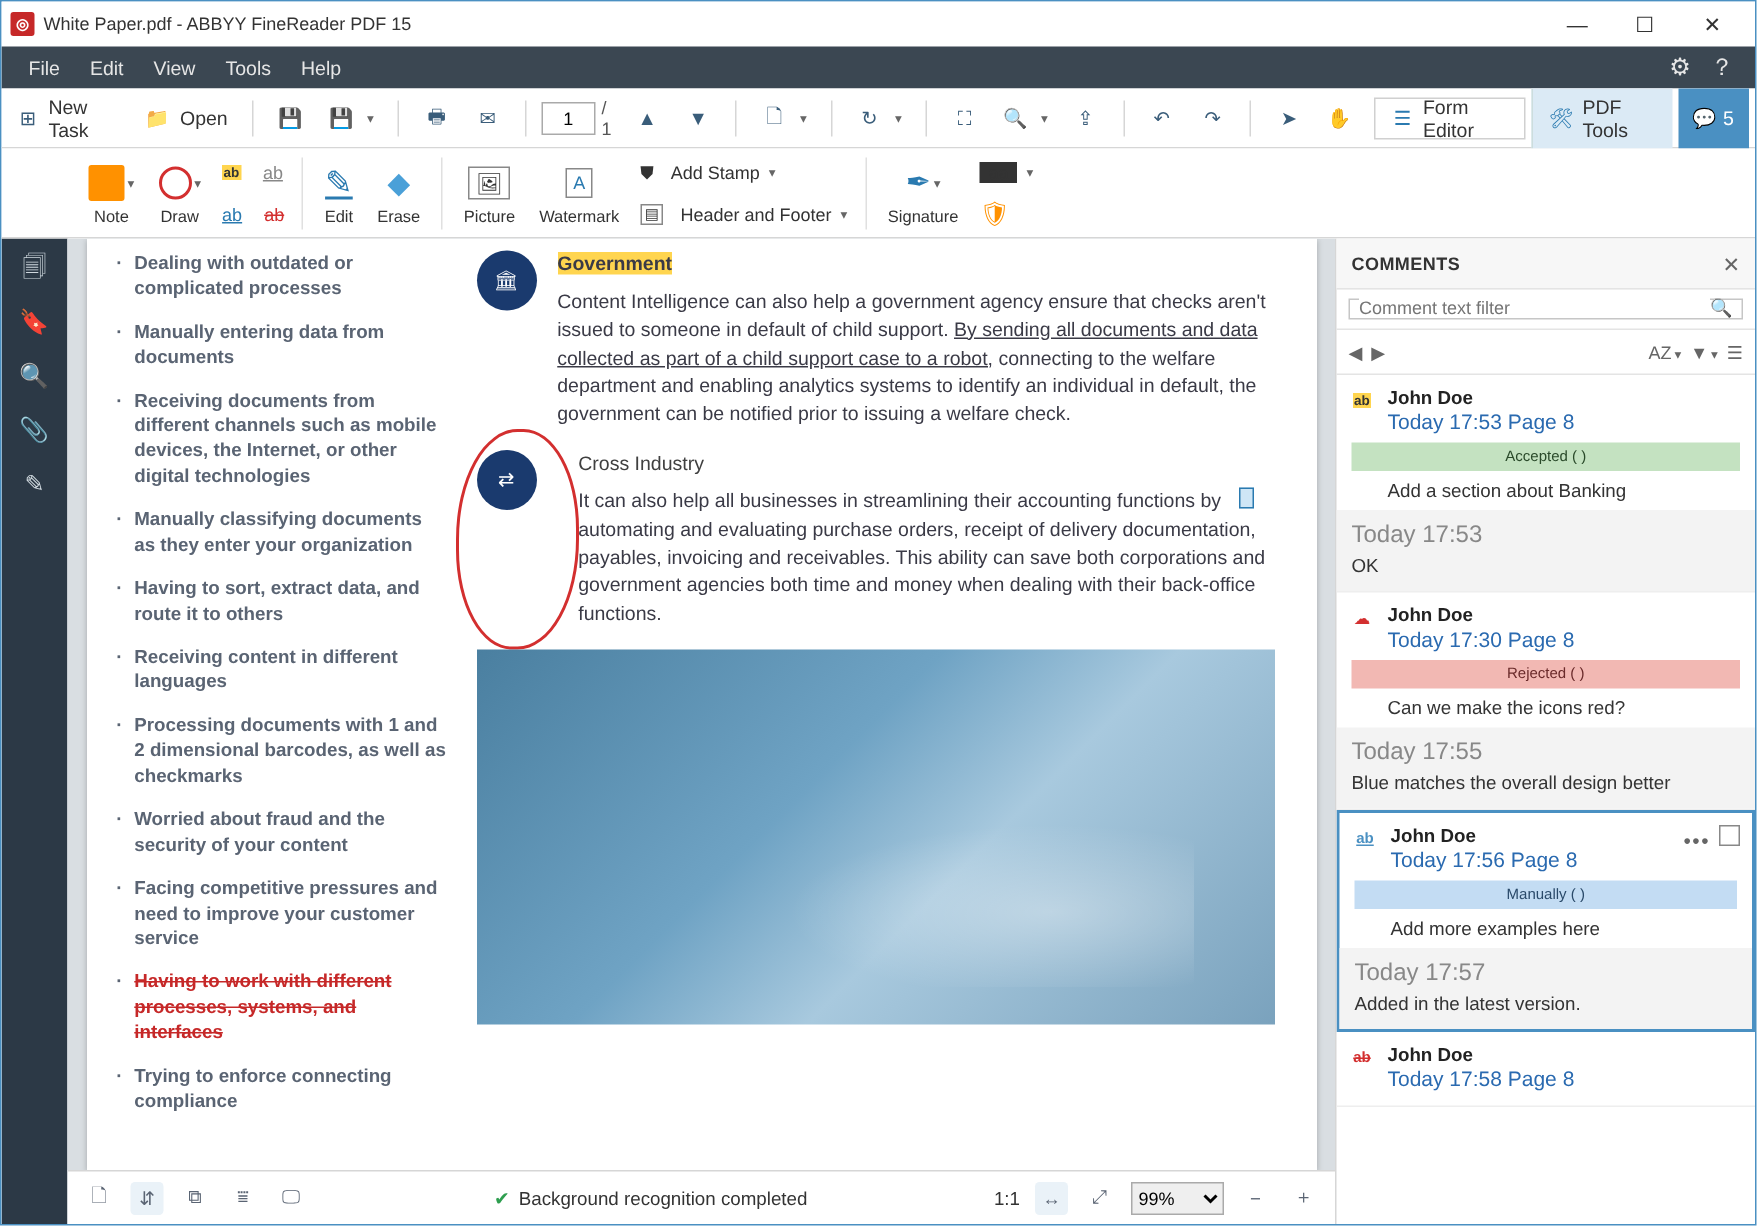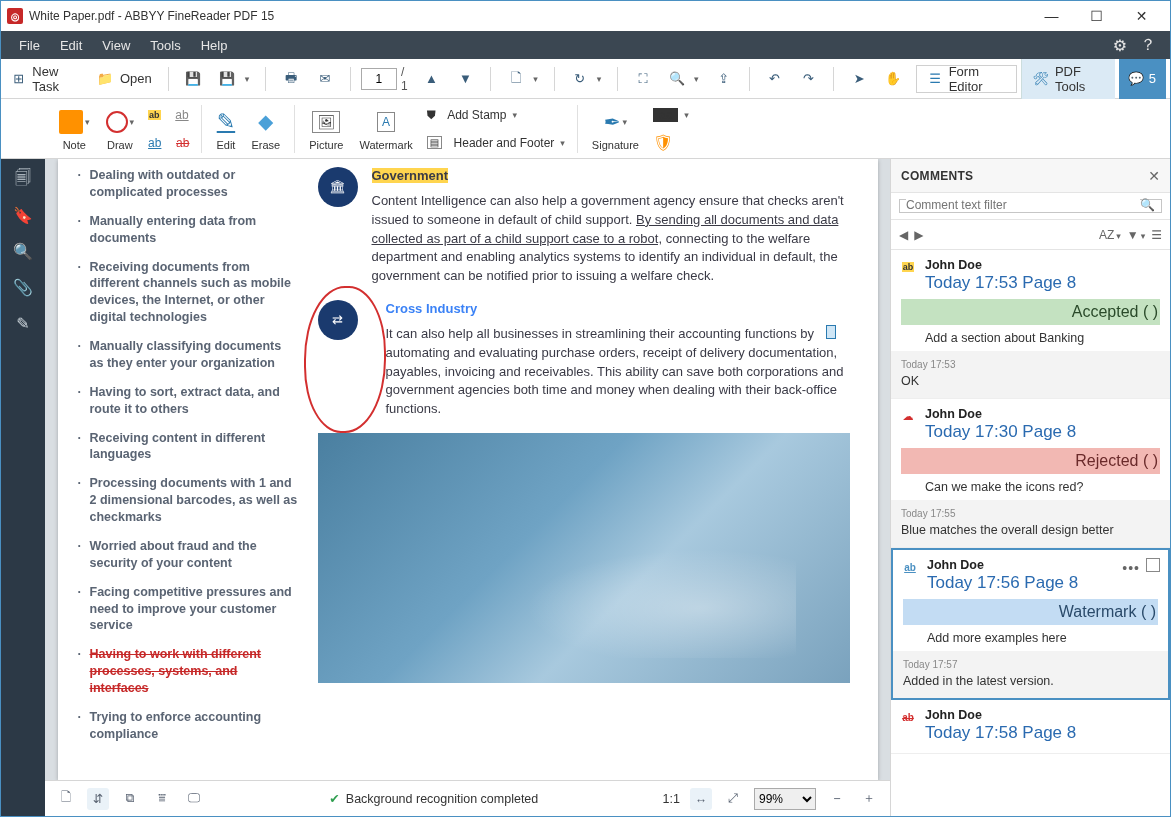--- a/index.html
+++ b/index.html
@@ -50,21 +50,21 @@
 .leftcol { width:220px; font-size:12.5px; color:#5a6473;font-weight:bold; }
 .leftcol ul { list-style:none; }
 .leftcol li { position:relative; padding-left:12px; margin-bottom:12px; line-height:1.35;}
 .leftcol li::before { content:"·"; position:absolute; left:0; color:#5a6473; font-weight:bold;}
 .strike-red { color:#c62828; text-decoration:line-through; }
 .rightcol { flex:1; font-size:13px; color:#3a3a46; line-height:1.45;}
 .rightcol .para { margin-bottom:14px; }
 .section-icon { width:40px;height:40px;border-radius:50%;background:#1a3a6e;display:inline-flex;align-items:center;justify-content:center;color:#fff;margin-right:14px;vertical-align:top;}
 .gov-hl { background:#ffd54f; font-weight:bold; color:#3a3a46;}
 .underline { text-decoration:underline; }
-.cross-h { font-weight:bold; color:#3b82f6;}
+.cross-h { font-weight:normal; color:#404040;}
 .cloud-frame { position:relative; display:inline-block;}
 .cloud-frame::before { content:""; position:absolute; inset:-14px; border:2px solid #d32f2f; border-radius:50% 45% 50% 45%; }
 .hero-img { width:100%; height:250px; background:linear-gradient(135deg,#4a7fa0 0%,#6fa3c4 40%,#a8c9de 60%,#7aa2bd 100%); margin-top:10px; position:relative; overflow:hidden;}
 .hero-img::after{content:"";position:absolute;right:10%;bottom:10%;width:60%;height:50%;background:radial-gradient(ellipse at 70% 60%, rgba(255,255,255,.35), transparent 55%);}
 
 
 .docbottom { height:36px; background:#fff; border-top:1px solid #d6d6d6; display:flex; align-items:center; padding:0 10px; gap:10px; font-size:12.5px; color:#333;}
 .docbottom .bicon { width:22px; height:22px; display:flex;align-items:center;justify-content:center; color:#5a6473;}
 .docbottom .sel { background:#eaf2f8; border-radius:3px;}
 .zoom-sel { border:1px solid #aaa; font-size:12px; height:22px; width:62px;}
@@ -76,29 +76,29 @@
 .chead .csp { flex:1; }
 .cfilter-row { padding:6px 8px; border-bottom:1px solid #e4e4e4;}
 .cfilter { display:flex; align-items:flex-end; border:1px solid #c6c6c6; height:14px; padding:0 6px; font-size:12px; color:#888; background:#fff;}
 .cfilter input { border:none; outline:none; flex:1; font-size:12px;}
 .cnav-row { height:30px; display:flex; align-items:center; padding:0 8px; gap:6px; border-bottom:1px solid #e4e4e4; font-size:12px; color:#666;}
 .cnav-row .navsp{flex:1;}
 .clist { flex:1; overflow:auto; }
 .comment { padding:8px 10px 10px 34px; position:relative; font-size:12.5px; border-bottom:1px solid #eee;}
 .comment .cicon { position:absolute; left:8px; top:8px; width:18px; height:18px; display:flex;align-items:center;justify-content:center; font-size:11px;}
 .cname { font-weight:600; color:#222;}
-.cmeta { font-size:17px; color:#2a6ab0; margin-top:1px;}
-.status-badge { margin:6px 0 6px -24px; padding:4px 2px; text-align:right; font-size:16px; width:calc(100% + 24px);}
+.cmeta { font-size:14px; color:#2a6ab0; margin-top:1px;}
+.status-badge { margin:6px 0 6px -24px; padding:4px 2px; text-align:center; font-size:10px; width:calc(100% + 24px);}
 .status-accepted { background:#c4e2c1; color:#2a4a2a;}
 .status-rejected { background:#f2b8b3; color:#6a2a2a;}
 .status-completed { background:#c3dcf3; color:#2a4a6a;}
 .ctext { color:#333; }
 .reply { background:#f3f3f3; margin:6px -10px -10px -34px; padding:8px 10px 10px 10px; }
 .reply .rname { color:#888; font-size:12px;}
-.reply .rmeta { color:#888; font-size:10px;}
+.reply .rmeta { color:#888; font-size:16px;}
 .reply .rtext { color:#333; margin-top:4px; font-size:12.5px;}
 .comment.sel { border:2px solid #4a90c2; }
 .comment.sel .dots { position:absolute; right:28px; top:10px; font-size:14px; color:#666; letter-spacing:1px;}
 .comment.sel .chk { position:absolute; right:8px; top:8px; width:14px;height:14px;border:1px solid #888;}
 .ic-ab { background:#ffd54f; color:#333; font-size:9px; font-weight:bold; padding:0 1px; }
 .ic-cloud { color:#d32f2f; }
 .ic-ab-blue { color:#4a90c2; font-size:10px; font-weight:bold;}
 .ic-ab-strike { color:#d32f2f; font-size:10px; font-weight:bold; text-decoration:line-through;}
 </style>
 </head>
@@ -292,21 +292,21 @@
               <li>Dealing with outdated or complicated processes</li>
               <li>Manually entering data from documents</li>
               <li>Receiving documents from different channels such as mobile devices, the Internet, or other digital technologies</li>
               <li>Manually classifying documents as they enter your organization</li>
               <li>Having to sort, extract data, and route it to others</li>
               <li>Receiving content in different languages</li>
               <li>Processing documents with 1 and 2 dimensional barcodes, as well as checkmarks</li>
               <li>Worried about fraud and the security of your content</li>
               <li>Facing competitive pressures and need to improve your customer service</li>
               <li class="strike-red">Having to work with different processes, systems, and interfaces</li>
-              <li>Trying to enforce accounting compliance</li>
+              <li>Trying to enforce connecting compliance</li>
             </ul>
         </div>
         <div class="rightcol">
           <div class="para" style="display:flex;">
             <span class="section-icon">🏛</span>
             <div style="flex:1">
               <span class="gov-hl">Government</span>
               <div style="margin-top:6px">
                 <span>Content Intelligence can also help a government agency ensure that checks aren't issued to someone in default of child support. </span><span class="underline">By sending all documents and data collected as part of a child support case to a robot,</span><span> connecting to the welfare department and enabling analytics systems to identify an individual in default, the government can be notified prior to issuing a welfare check.</span>
               </div>
@@ -395,21 +395,21 @@
           </div>
         </div>
         <div class="comment sel">
           <div class="cicon">
             <span class="ic-ab-blue"><u>ab</u></span>
           </div>
           <div class="cname">John Doe</div>
           <div class="cmeta">Today 17:56  Page 8</div>
           <div class="dots">•••</div>
           <div class="chk"></div>
-          <div class="status-badge status-completed">Watermark (            )</div>
+          <div class="status-badge status-completed">Manually (            )</div>
           <div class="ctext">Add more examples here</div>
           <div class="reply">
             <div class="rname">        </div>
             <div class="rmeta">Today 17:57</div>
             <div class="rtext">Added in the latest version.</div>
           </div>
         </div>
         <div class="comment">
           <div class="cicon">
             <span class="ic-ab-strike">ab</span>

